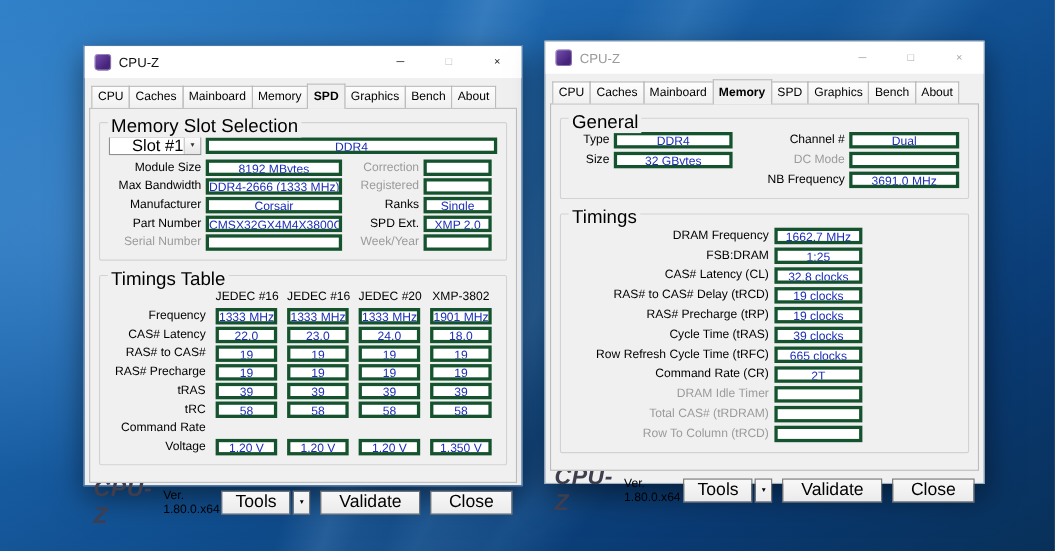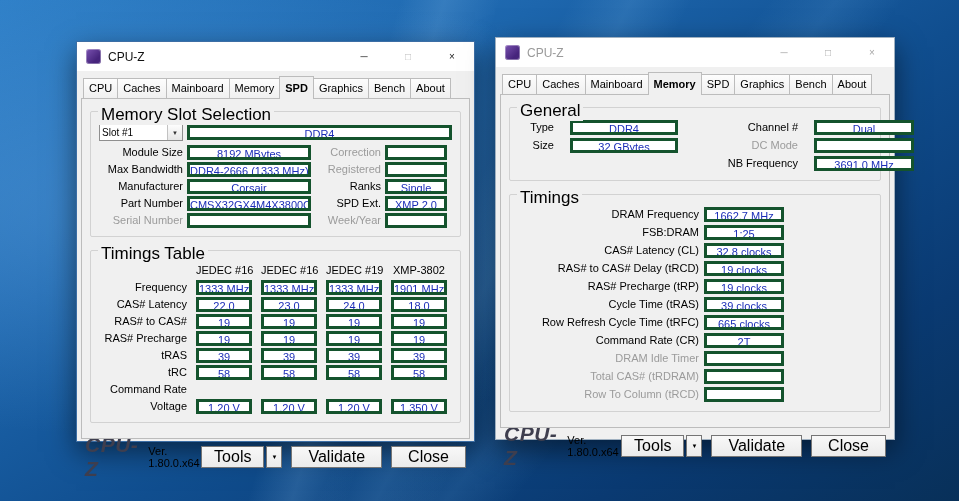--- a/index.html
+++ b/index.html
@@ -50,36 +50,36 @@
   .group-label { position:absolute; top:-7px; left:7px; background:#f0f0f0; padding:0 3px; font-size:17px; }
 
   .vbox { height:15px; background:#fff; border:3px solid #14532d; color:#1c2eb8;
           font-size:11px; line-height:13px; text-align:center; overflow:hidden; white-space:nowrap; }
   .ghost { visibility:hidden; }
   .dim { color:#9b9b9b; }
 
   
   .slot-row { display:grid; grid-template-columns:84px 1fr; column-gap:4px; margin-bottom:4px; align-items:center; }
   .combo { display:flex; align-items:center; height:17px; background:#fff; border:1px solid #8f8f8f; }
-  .combo-text { flex:1; padding-left:2px; font-size:10px; }
+  .combo-text { flex:1; padding-left:20px; font-size:15px; }
   .combo-arrow { width:15px; align-self:stretch; display:flex; align-items:center; justify-content:center;
                  font-size:6px; color:#333; border-left:1px solid #c2c2c2;
                  background:linear-gradient(#fdfdfd,#e6e6e6); }
   .frow { display:grid; grid-template-columns:84px 124px 66px 62px; column-gap:4px;
           margin-bottom:2px; align-items:center; }
   .flabel { text-align:right; line-height:15px; white-space:nowrap; }
 
   
   .trow { display:grid; grid-template-columns:88px 56px 56px 56px 56px; column-gap:9px;
           margin-bottom:2px; align-items:center; }
   .thcell { text-align:center; line-height:15px; white-space:nowrap; }
   .tlabel { text-align:right; line-height:15px; white-space:nowrap; }
 
   
-  .grow { display:grid; grid-template-columns:36px 108px 1fr 88px 100px; column-gap:16px;
+  .grow { display:grid; grid-template-columns:36px 108px 1fr 88px 100px; column-gap:4px;
           margin-bottom:3px; align-items:center; }
   .glabel { text-align:right; line-height:15px; white-space:nowrap; }
 
   
   .rtable { padding-right:88px; }
   .rrow { display:grid; grid-template-columns:1fr 80px; column-gap:5px; margin-bottom:3px; align-items:center; }
   .rlabel { text-align:right; line-height:15px; white-space:nowrap; }
 
   .footer { flex:0 0 auto; height:36px; display:flex; align-items:center; padding:0 8px; }
   .logo { font-size:21px; font-weight:bold; font-style:italic; color:#3e3e4e; letter-spacing:0.5px; }
@@ -164,21 +164,21 @@
         </div>
       </div>
 
       <div class="group">
         <span class="group-label">Timings Table</span>
 
         <div class="trow">
           <span class="tlabel"></span>
           <span class="thcell">JEDEC #16</span>
           <span class="thcell">JEDEC #16</span>
-          <span class="thcell">JEDEC #19</span>
+          <span class="thcell">JEDEC #20</span>
           <span class="thcell">XMP-3802</span>
         </div>
 
         <div class="trow">
           <span class="tlabel">Frequency</span>
           <span class="vbox">1333 MHz</span>
           <span class="vbox">1333 MHz</span>
           <span class="vbox">1333 MHz</span>
           <span class="vbox">1901 MHz</span>
         </div>

